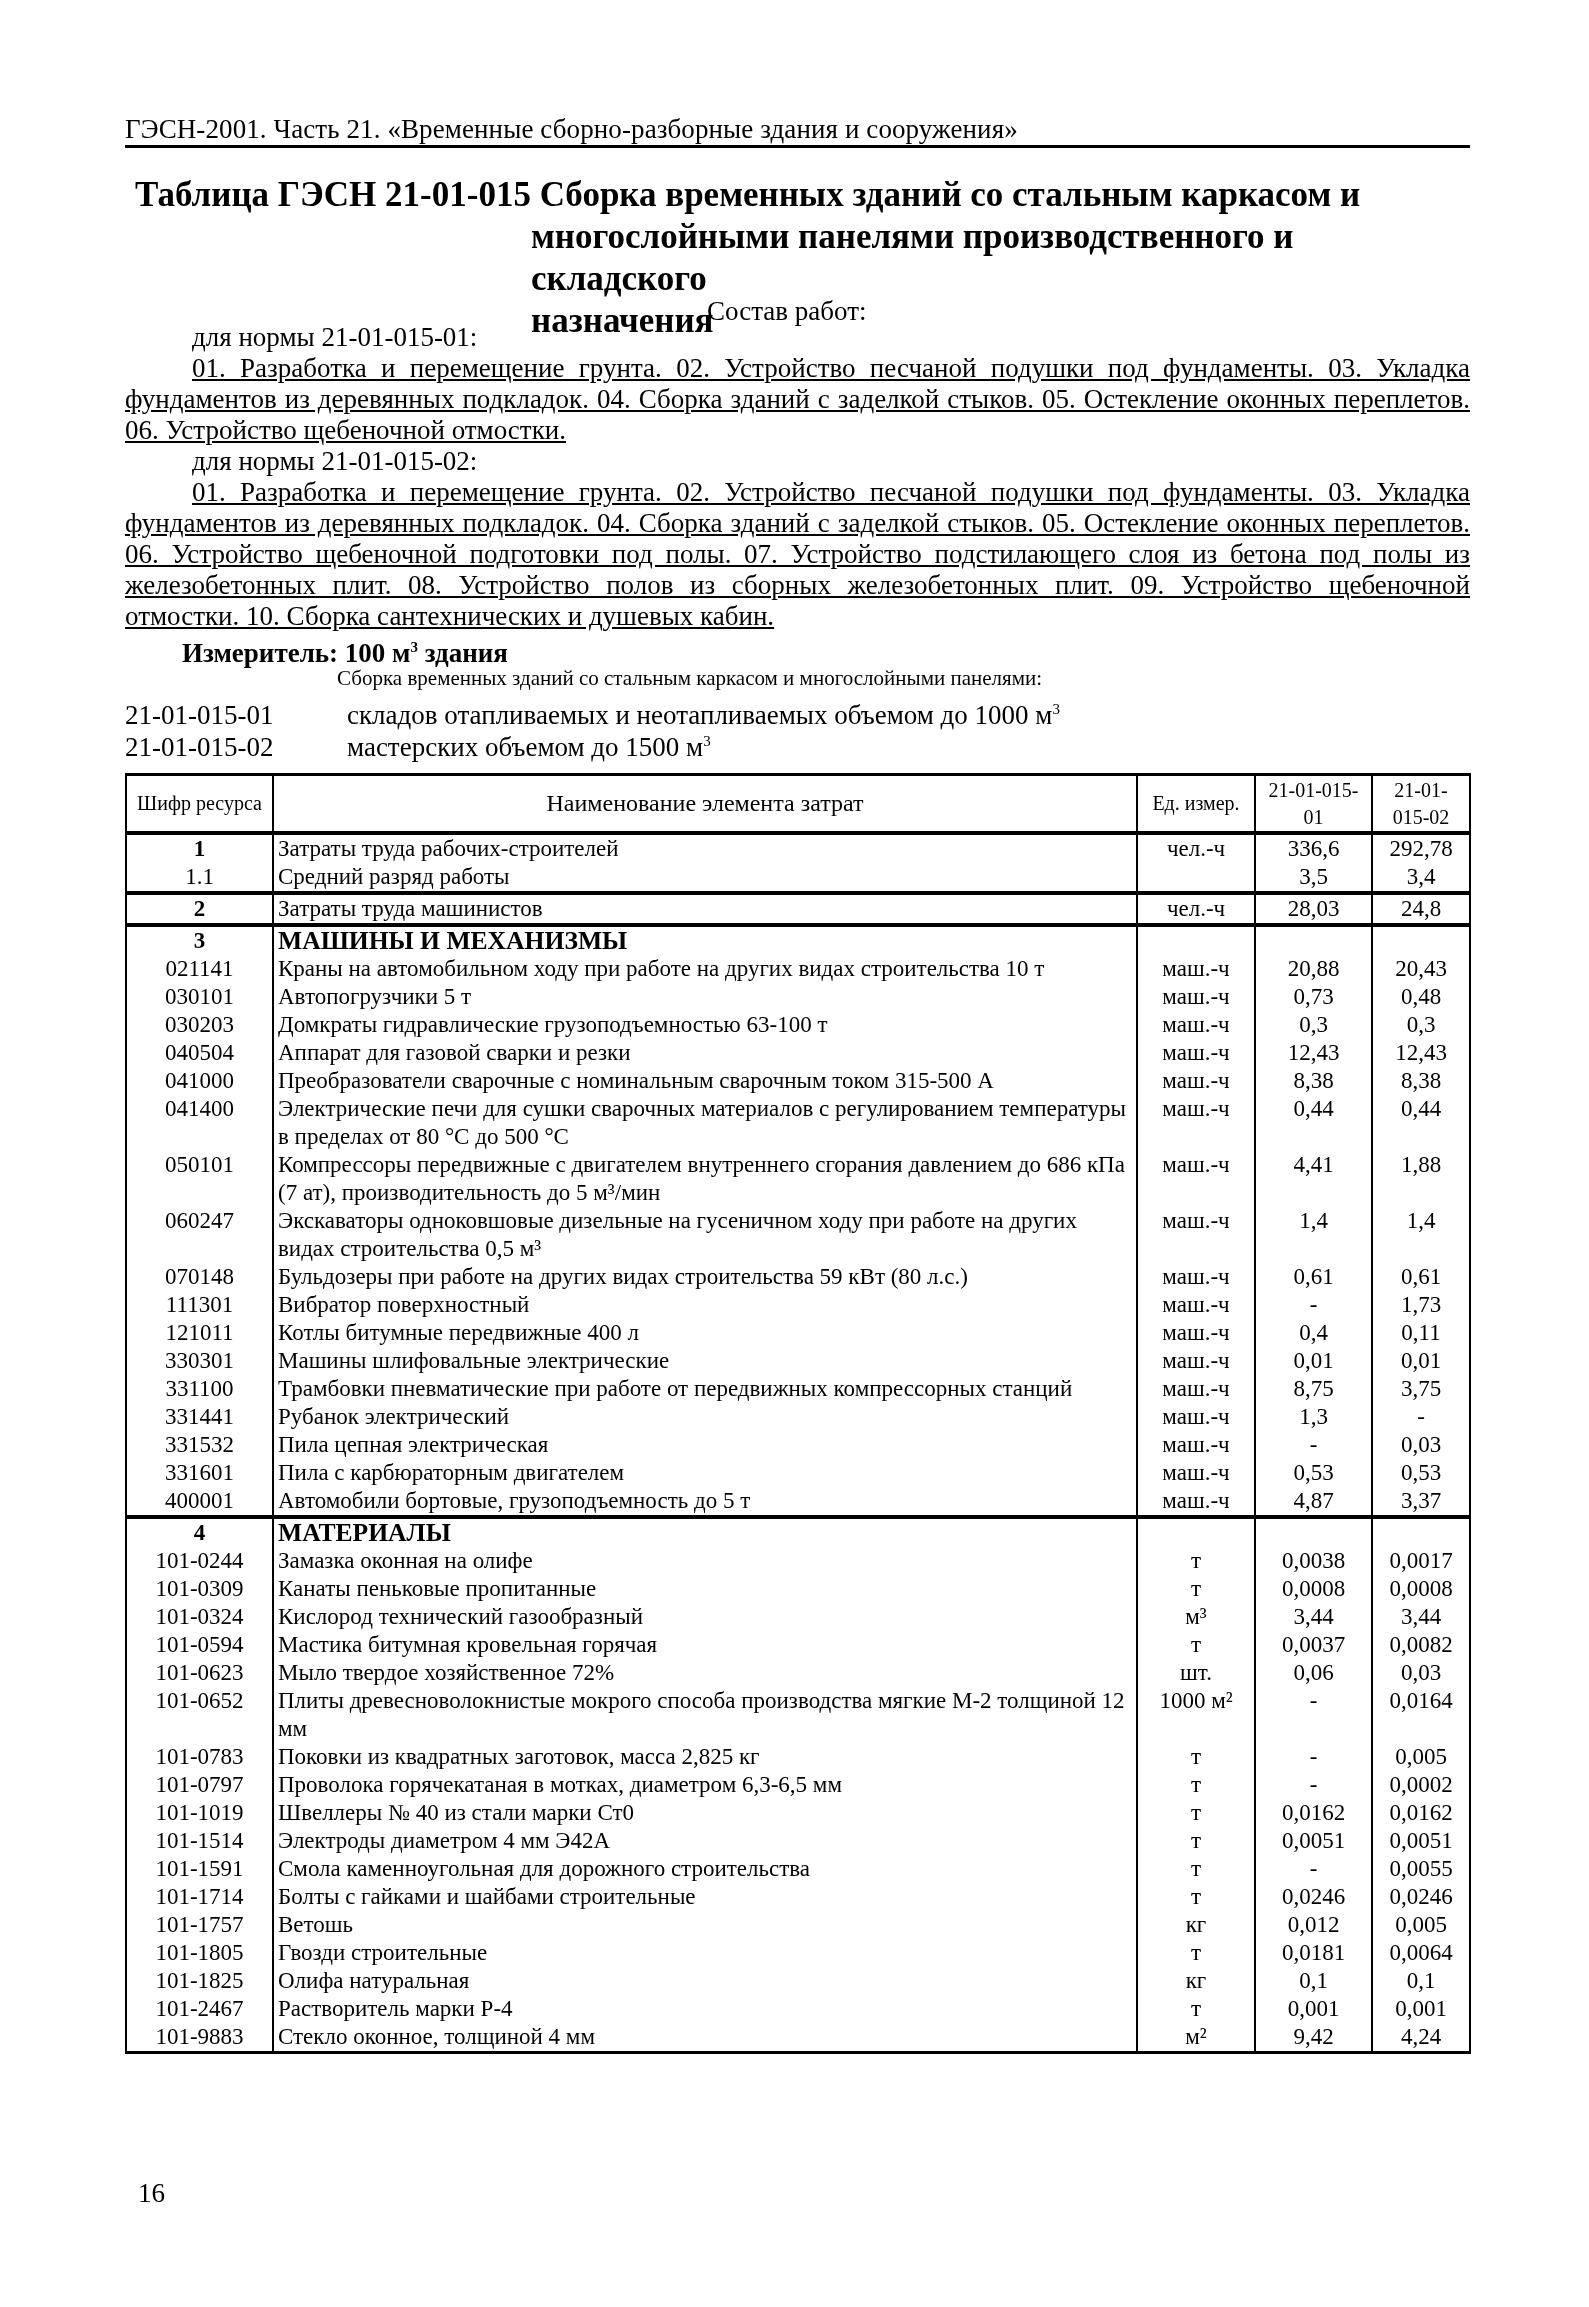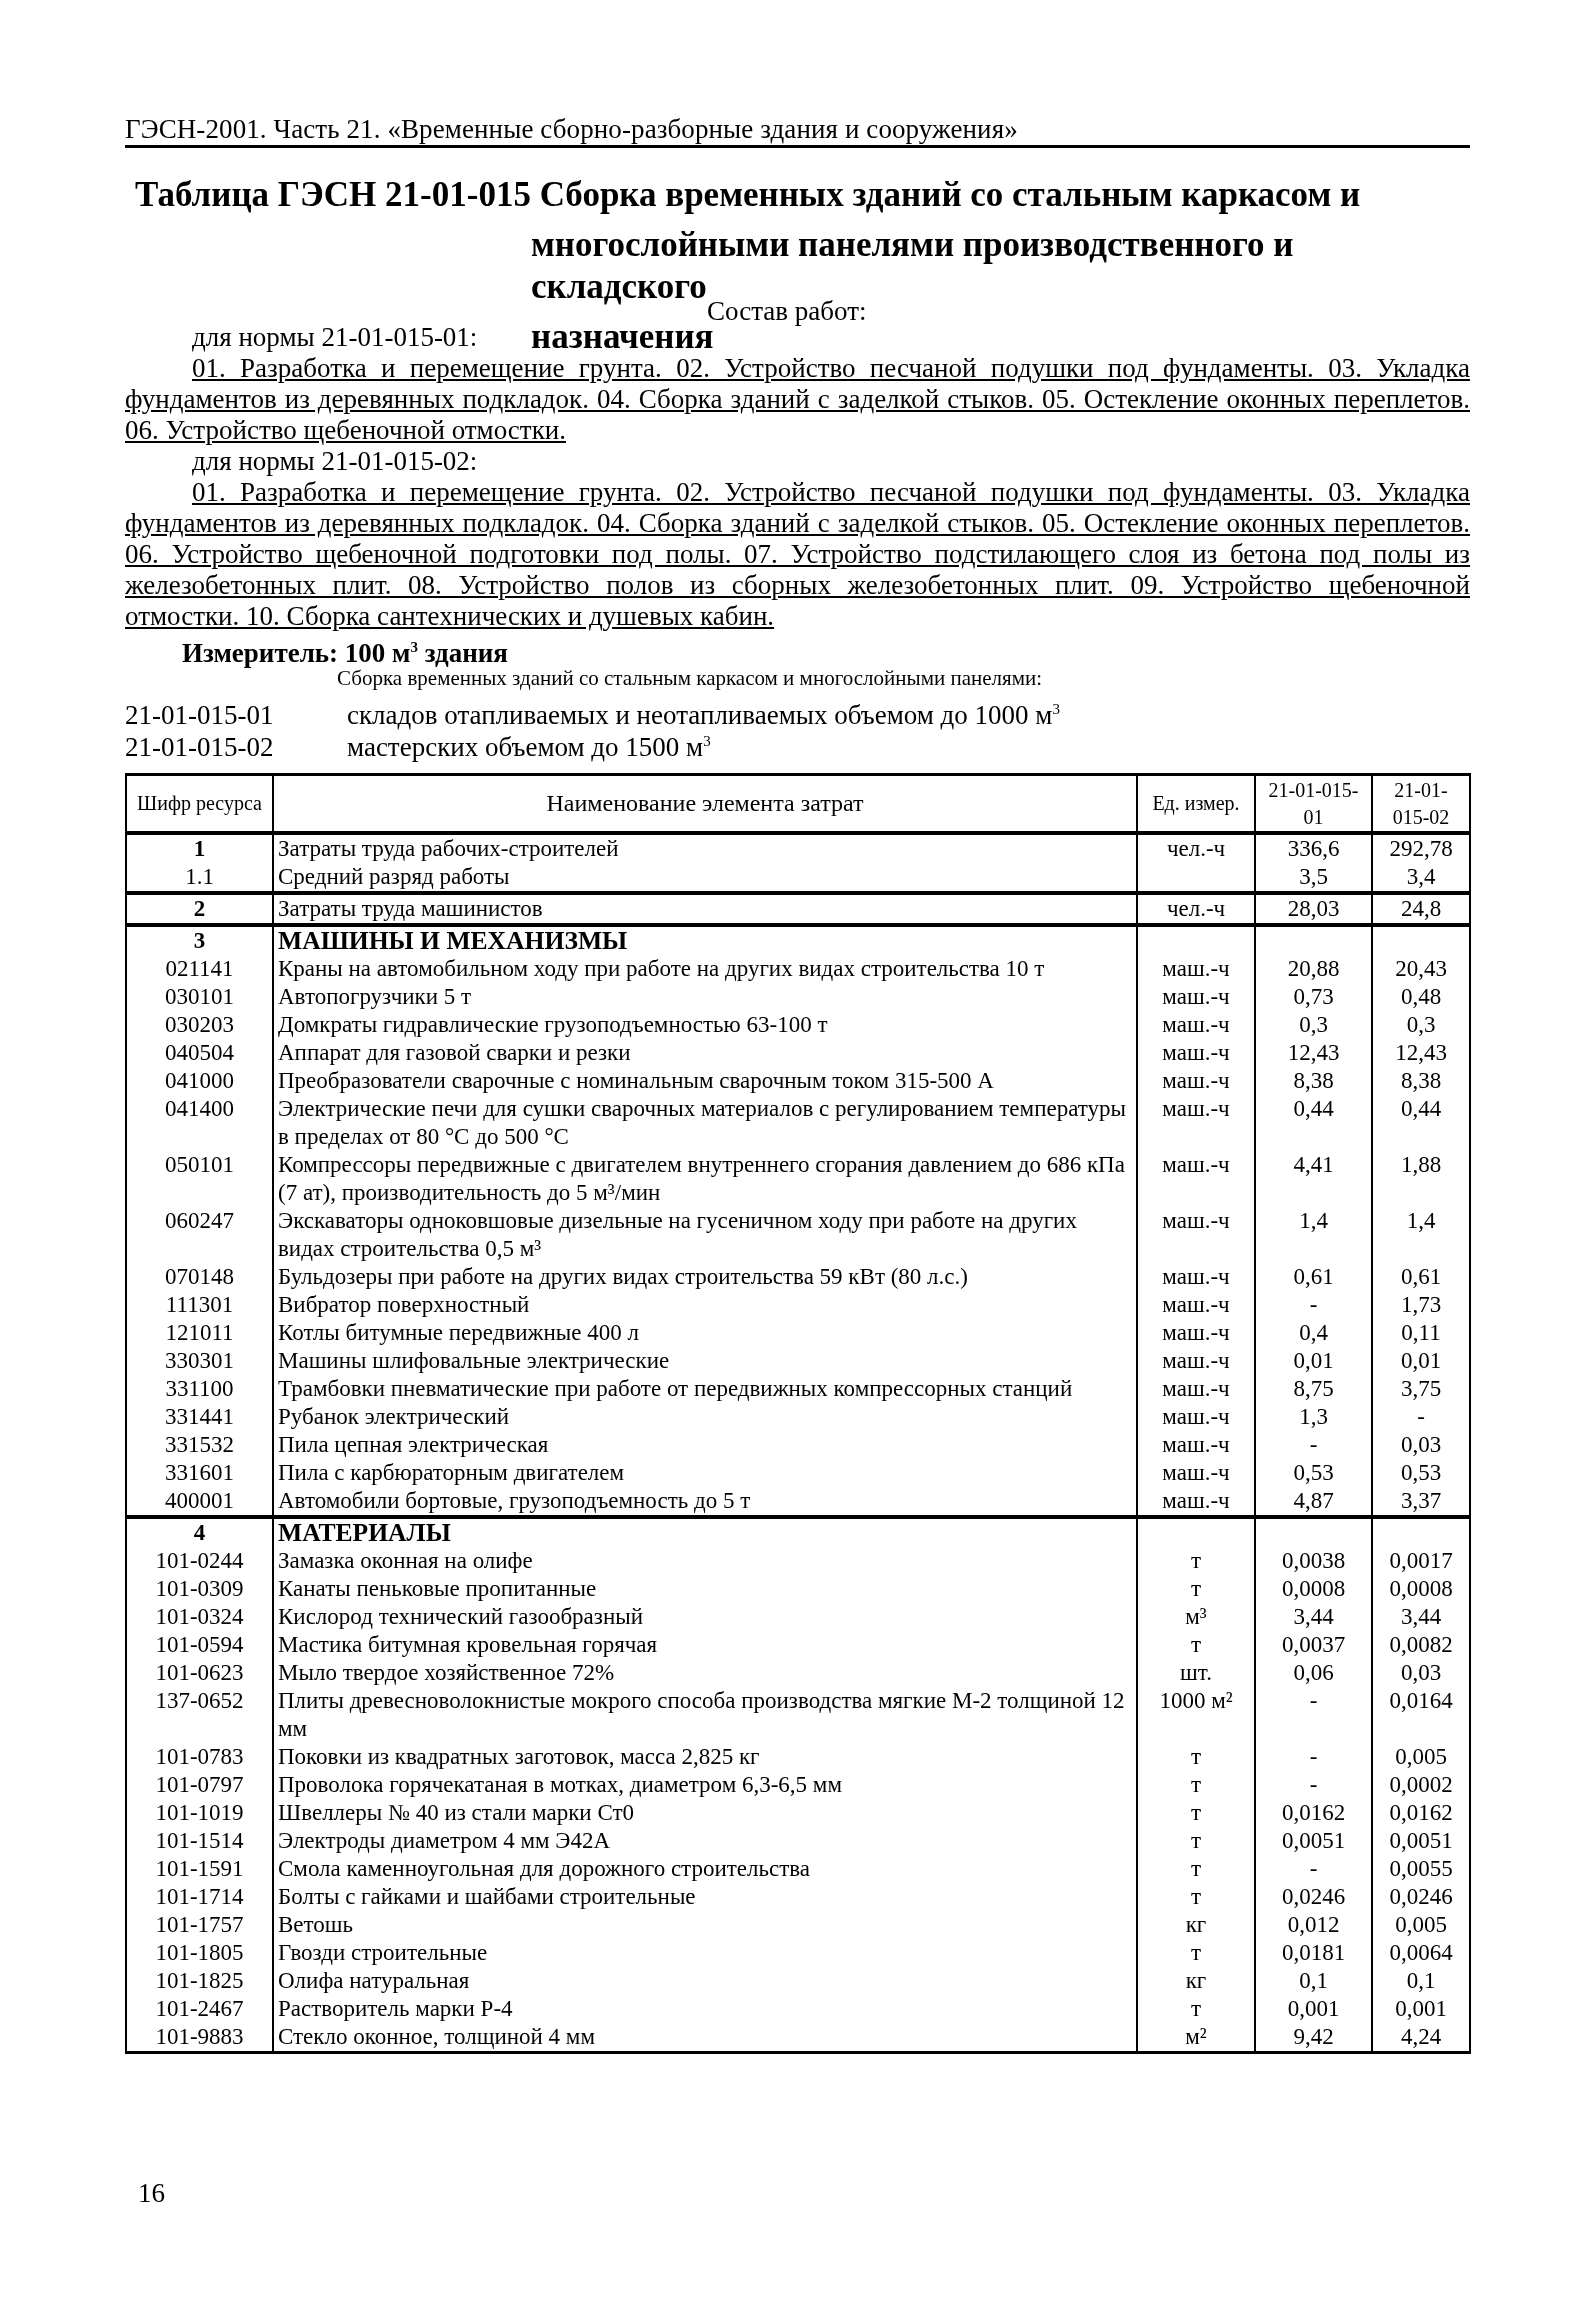--- a/index.html
+++ b/index.html
@@ -6,21 +6,21 @@
   body { width: 1590px; height: 2307px; position: relative; overflow: hidden;
          font-family: "Liberation Serif", "DejaVu Serif", serif; color: #000; }
   .page { position: absolute; left: 0; top: 0; width: 1486px; height: 2307px; }
 
   .running-header { position: absolute; left: 125px; top: 113px; width: 1347px;
          font-size: 27px; line-height: 32px; letter-spacing: 0.1px; }
   .header-rule { position: absolute; left: 125px; top: 145px; width: 1345px; height: 2.7px; background: #000; }
 
   .title-block { position: absolute; left: 135px; top: 174px; width: 1333px; }
   .title-line1 { font-size: 35px; font-weight: bold; line-height: 42px; white-space: nowrap; }
-  .title-cont { padding-left: 396px; font-size: 35px; font-weight: bold; line-height: 42px; margin-top: 8px; }
+  .title-cont { padding-left: 396px; font-size: 35px; font-weight: bold; line-height: 42px; }
 
   .composition-label { position: absolute; left: 707px; top: 296px; font-size: 27px; }
 
   .works { position: absolute; left: 125px; top: 322px; width: 1345px; font-size: 27px; line-height: 31px; text-align: justify; }
   .works p { margin: 0; }
   .works .norm { padding-left: 67px; }
   .works .indent { text-indent: 67px; text-decoration: underline; }
 
   .measure { position: absolute; left: 182px; top: 632px; font-size: 27px; font-weight: bold; line-height: 31px; }
   .measure sup, .variant sup { font-size: 15px; }
@@ -292,21 +292,21 @@
           <td class="v">0,0082</td>
         </tr>
         <tr>
           <td class="code">101-0623</td>
           <td class="name">Мыло твердое хозяйственное 72%</td>
           <td class="unit">шт.</td>
           <td class="v">0,06</td>
           <td class="v">0,03</td>
         </tr>
         <tr>
-          <td class="code">137-0652</td>
+          <td class="code">101-0652</td>
           <td class="name">Плиты древесноволокнистые мокрого способа производства мягкие М-2 толщиной 12 мм</td>
           <td class="unit">1000 м²</td>
           <td class="v">-</td>
           <td class="v">0,0164</td>
         </tr>
         <tr>
           <td class="code">101-0783</td>
           <td class="name">Поковки из квадратных заготовок, масса 2,825 кг</td>
           <td class="unit">т</td>
           <td class="v">-</td>

